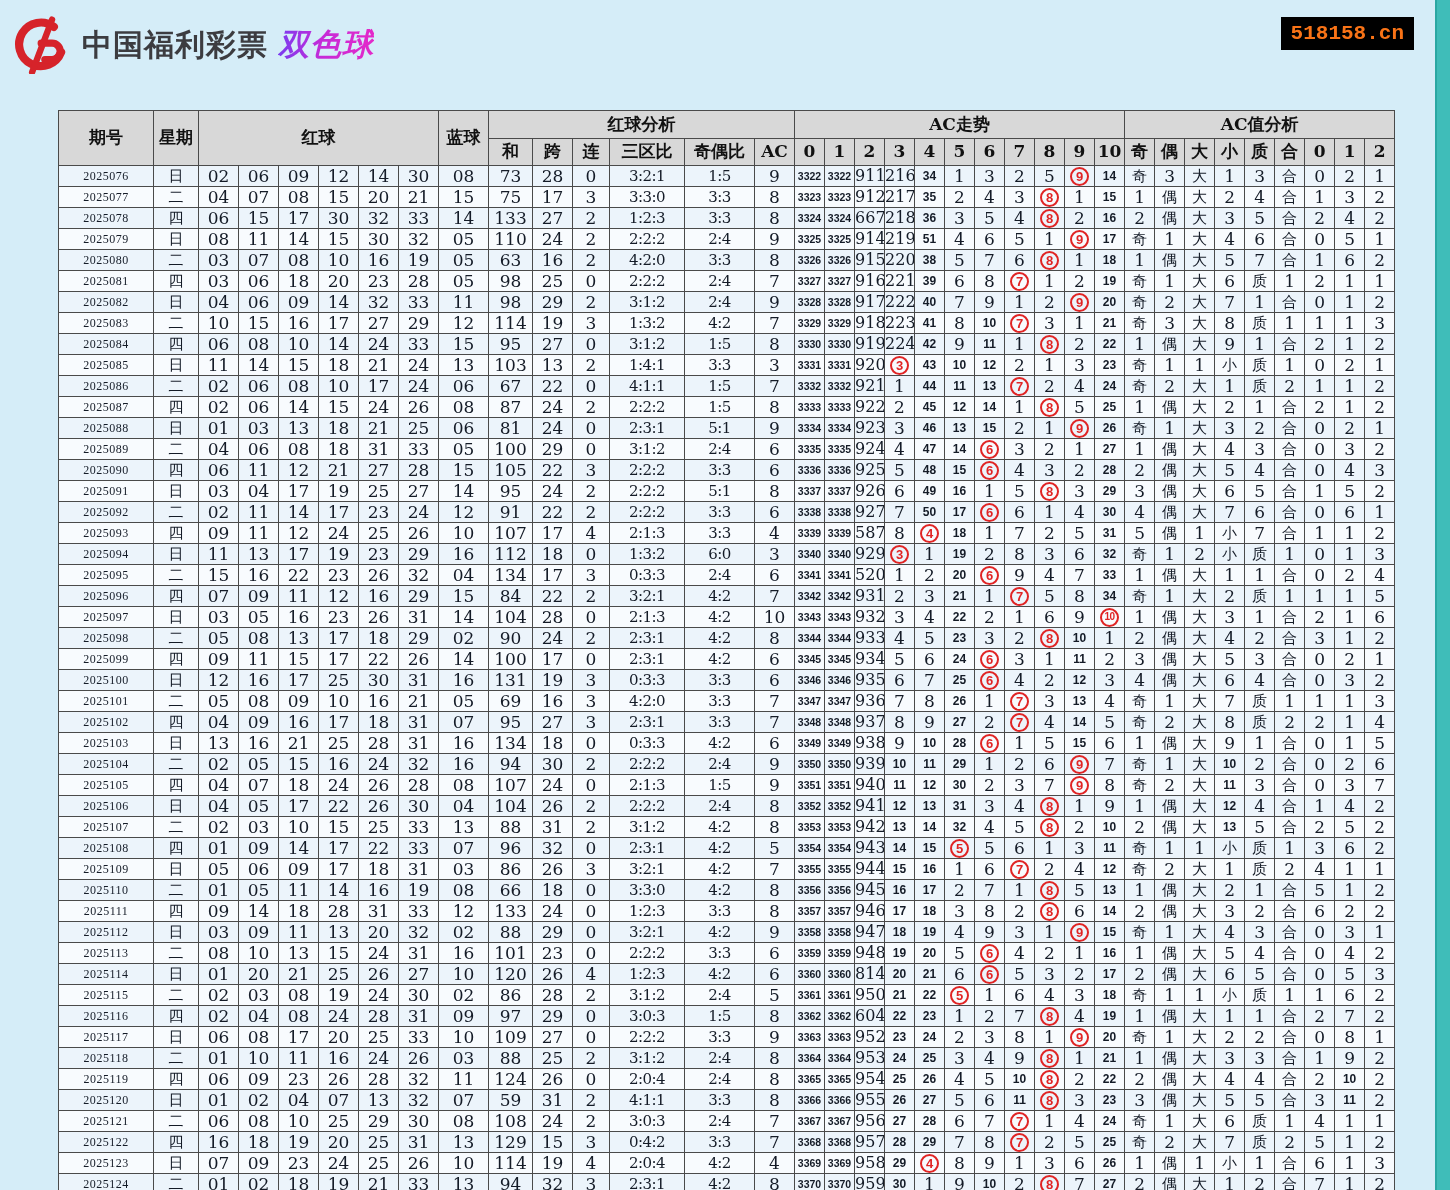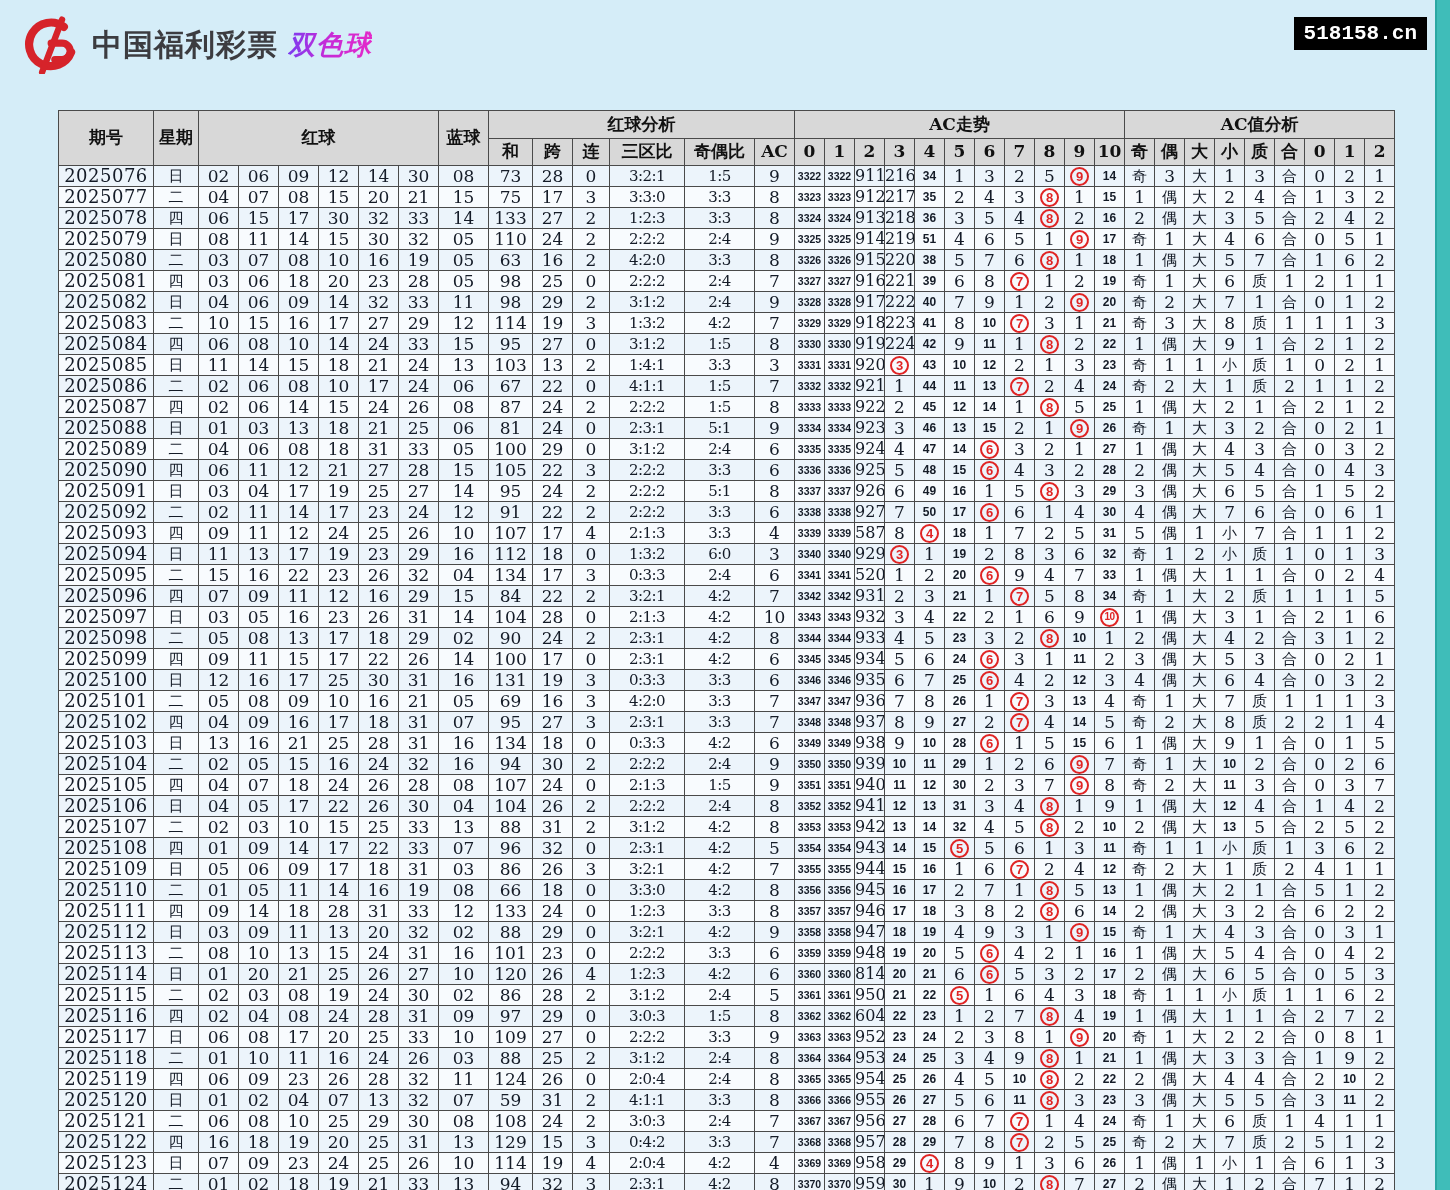--- a/index.html
+++ b/index.html
@@ -1,43 +1,43 @@
 <!DOCTYPE html>
 <html><head>
 <meta charset="utf-8">
 <style>
   html,body{margin:0;padding:0;}
   .page{position:relative;width:1450px;height:1190px;background:#d5edf8;overflow:hidden;
         font-family:"DejaVu Serif","Liberation Serif",serif;}
   .edge-strip{position:absolute;top:0;right:0;width:13px;height:100%;background:#3fbdb9;border-left:2px solid #2aa7a3;}
 
   
-  .logo{position:absolute;top:16px;left:24px;display:flex;align-items:center;gap:10px;}
+  .logo{position:absolute;top:16px;left:14px;display:flex;align-items:center;gap:10px;}
   .logo svg{display:block;}
   .logo-text{font-family:"Liberation Sans",sans-serif;font-weight:bold;font-size:30px;color:#3c3c40;letter-spacing:1px;}
-  .logo-brand{font-family:"Liberation Sans",sans-serif;font-weight:bold;font-style:italic;font-size:27px;
+  .logo-brand{font-family:"Liberation Sans",sans-serif;font-weight:bold;font-style:italic;font-size:31px;
       background:linear-gradient(90deg,#7a3cf0 0%,#c52bd8 45%,#e429c9 100%);
       -webkit-background-clip:text;background-clip:text;color:transparent;letter-spacing:1px;}
   .main-title{position:absolute;top:52px;left:0;right:20px;text-align:center;
       font-size:34px;font-weight:700;color:#0b0b0b;}
-  .site-badge{position:absolute;top:17px;right:23px;height:33px;padding:0 10px;background:#000;
-      color:#ffffff;font-family:"Liberation Mono","DejaVu Sans Mono",monospace;font-weight:bold;font-size:21px;
+  .site-badge{position:absolute;top:17px;right:36px;height:33px;padding:0 10px;background:#000;
+      color:#f97316;font-family:"Liberation Mono","DejaVu Sans Mono",monospace;font-weight:bold;font-size:21px;
       display:flex;align-items:center;}
 
   
   table.trend{position:absolute;left:58px;top:110px;border-collapse:collapse;table-layout:fixed;width:1336px;
       background:#eef5fb;}
   .trend th{background:#d8d8d8;border:1px solid #4a4a4a;color:#111;font-weight:bold;font-size:17px;
       height:26px;padding:0;line-height:1.05;}
   .trend thead tr:first-child th{height:27px;}
   .trend td{border:1px solid #4a4a4a;height:20px;padding:0;text-align:center;vertical-align:middle;
       color:#141b27;line-height:1;white-space:nowrap;overflow:hidden;}
   .trend tbody tr:nth-child(odd) td{background:#ecf4fb;}
   .trend tbody tr:nth-child(even) td{background:#f8fbfe;}
-  td.c-period{font-size:18px;letter-spacing:.5px;}
+  td.c-period{font-size:12px;letter-spacing:.5px;font-family:Liberation Serif, serif;}
   td.c-week{font-size:15px;}
   td.c-red,td.c-blue,td.c-mid{font-size:17px;}
   td.c-zone{font-size:15px;letter-spacing:-.5px;}
   .n1{font-size:17px;}
   .n2{font-size:12px;font-weight:bold;font-family:"Liberation Sans",sans-serif;}
   .n3{font-size:16px;margin-top:10px;}
   .n4{font-size:10.5px;font-weight:bold;font-family:"Liberation Sans",sans-serif;}
   .zh{font-size:15px;}
   table.trend td.hl{background:#fdfd00;}
   .circ{display:inline-flex;align-items:center;justify-content:center;width:19px;height:19px;
@@ -227,21 +227,21 @@
           <td class="c-red">33</td>
           <td class="c-blue">14</td>
           <td class="c-mid">133</td>
           <td class="c-mid">27</td>
           <td class="c-mid">2</td>
           <td class="c-mid c-zone">1:2:3</td>
           <td class="c-mid c-zone">3:3</td>
           <td class="c-mid">8</td>
           <td class="n4">3324</td>
           <td class="n4">3324</td>
-          <td class="n3">913</td>
+          <td class="n3">667</td>
           <td class="n3">218</td>
           <td class="n2">36</td>
           <td class="n1">3</td>
           <td class="n1">5</td>
           <td class="n1">4</td>
           <td><span class="circ">8</span></td>
           <td class="n1">2</td>
           <td class="n2">16</td>
           <td class="n1">2</td>
           <td class="zh hl">偶</td>

